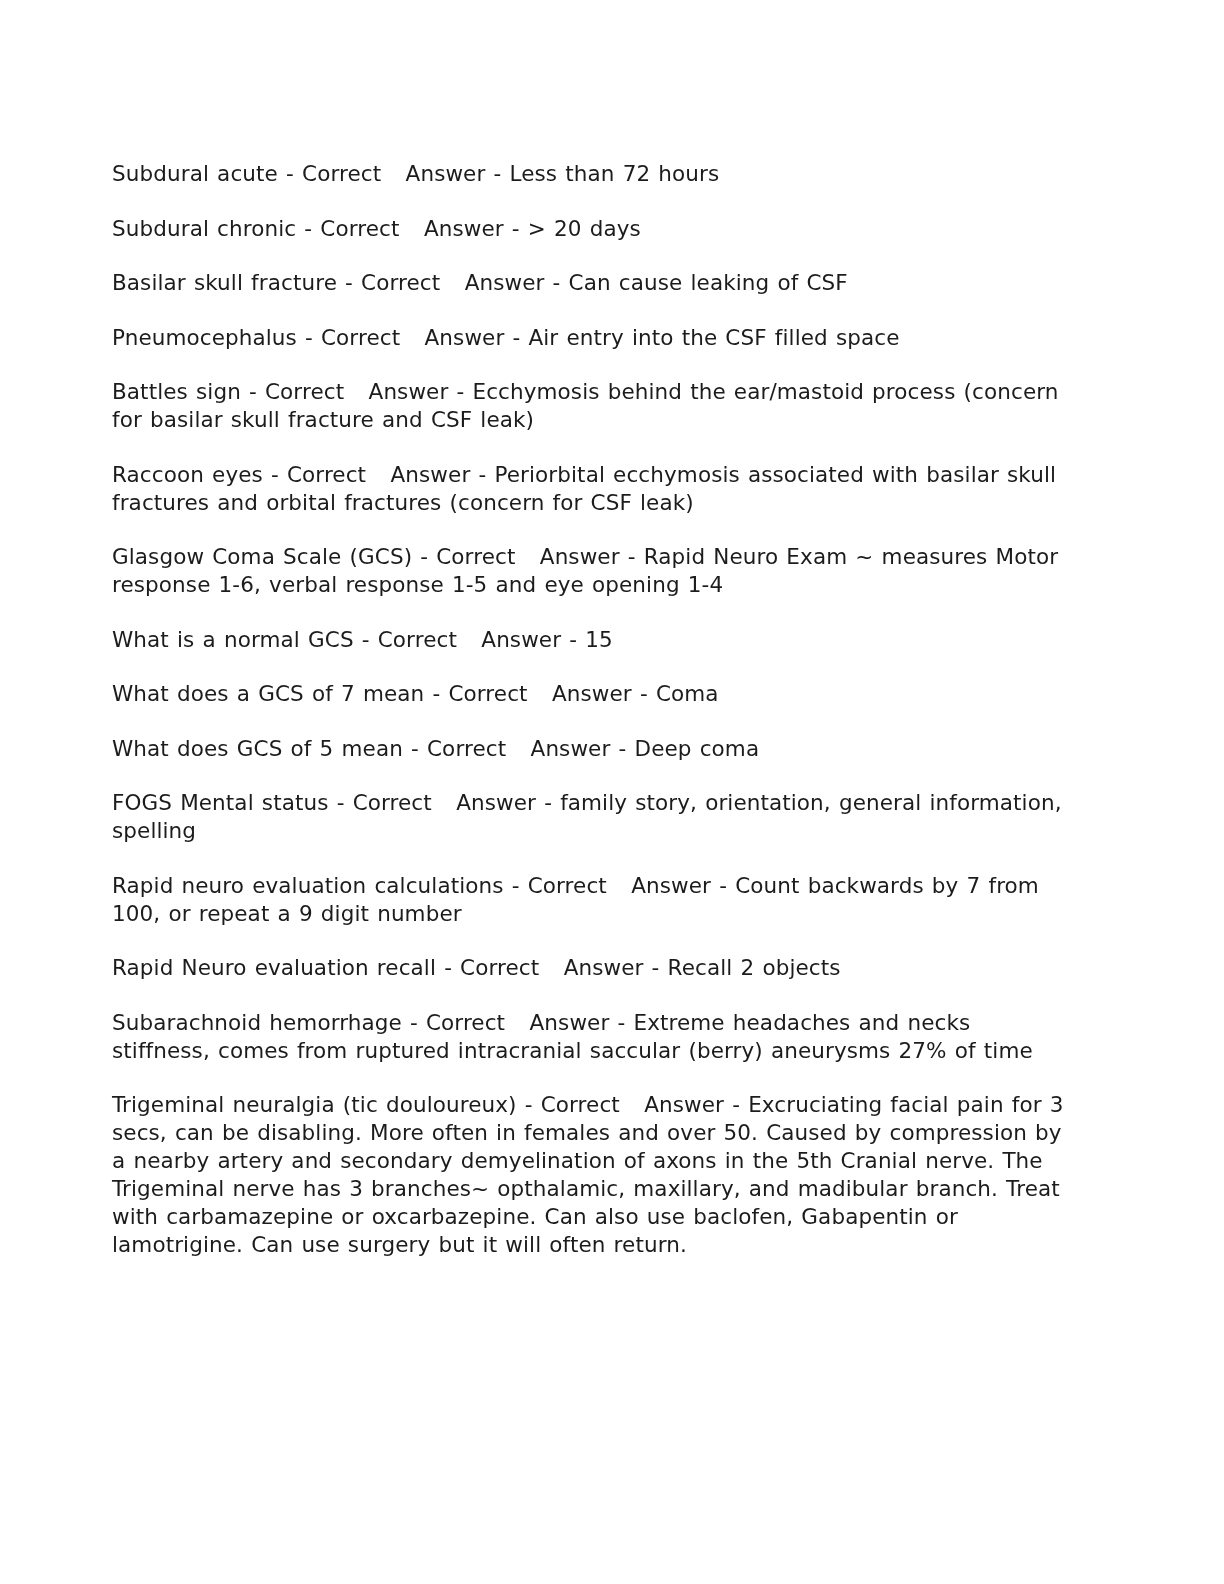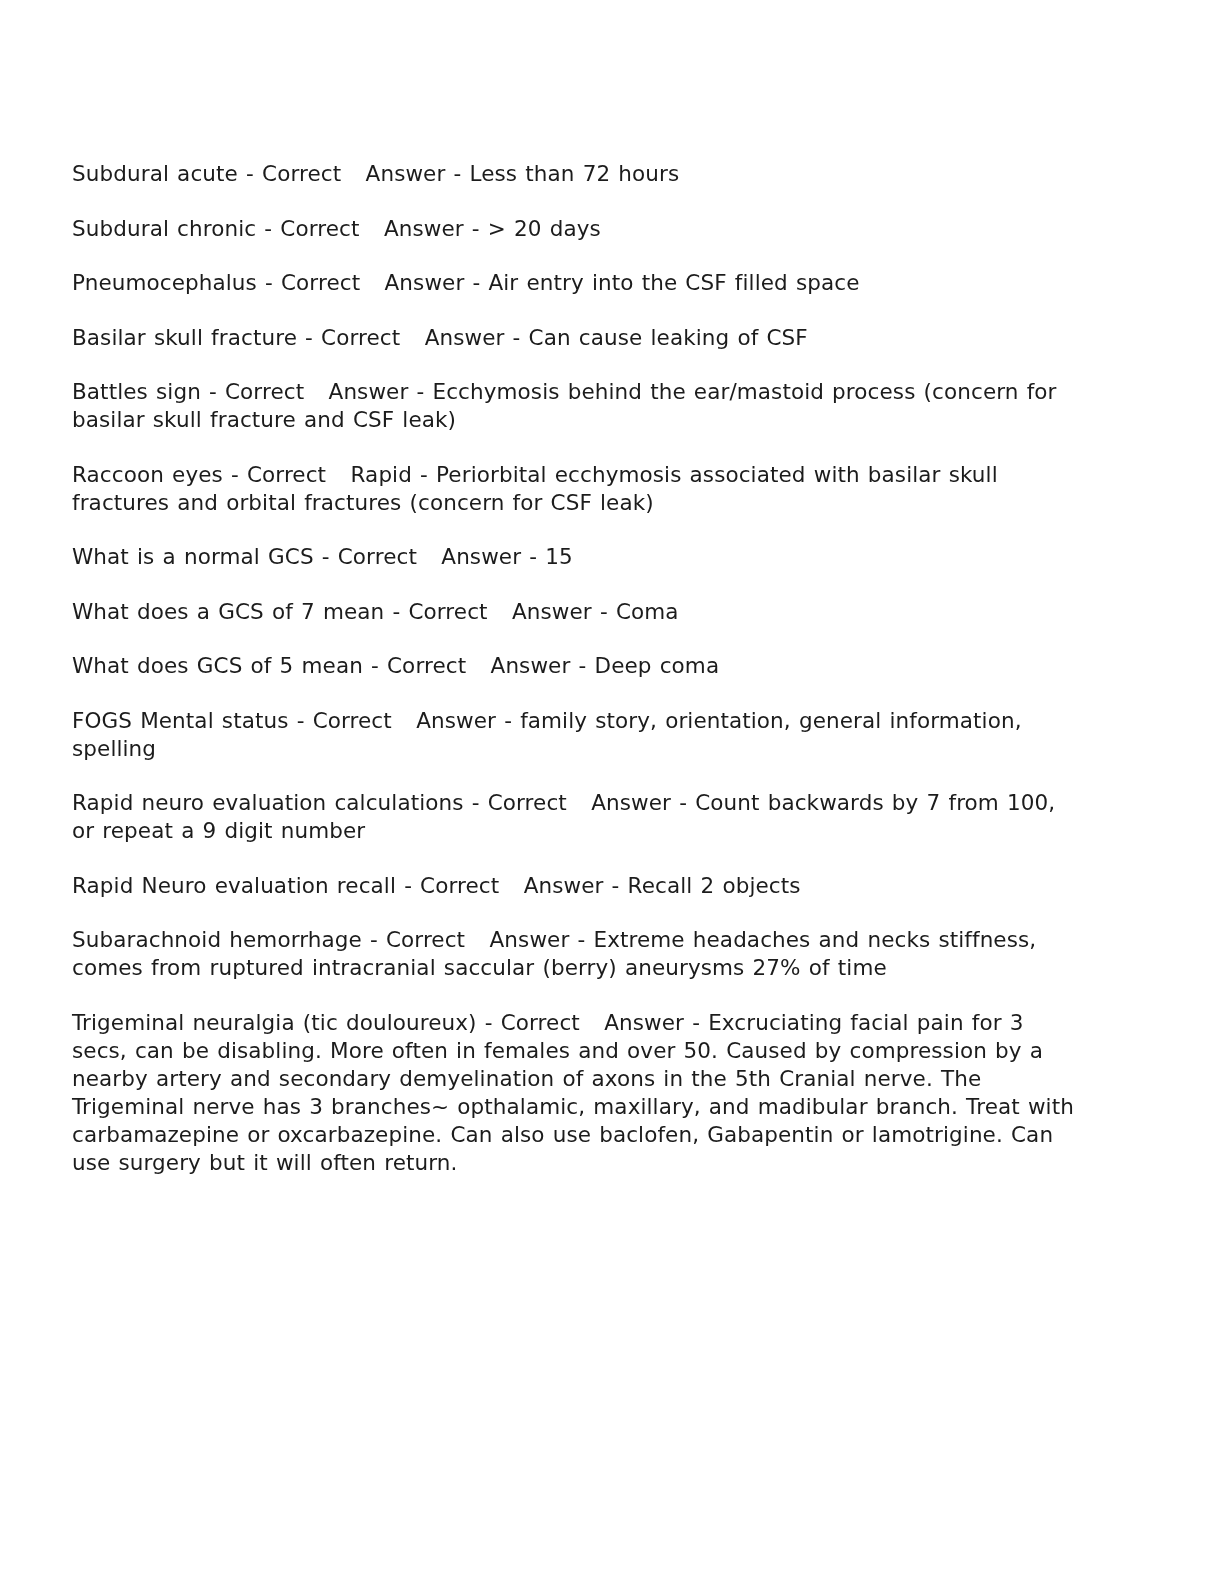--- a/index.html
+++ b/index.html
@@ -11,21 +11,21 @@
     width: 1224px;
     height: 1584px;
     font-family: "DejaVu Sans", sans-serif;
     color: #1a1a1a;
   }
   .page {
     position: relative;
     width: 1224px;
     height: 1584px;
     box-sizing: border-box;
-    padding: 160px 150px 0 68px;
+    padding: 160px 150px 0 108px;
   }
   .doc-body {
     display: block;
   }
   .para {
     font-size: 21.5px;
     line-height: 28px;
     margin: 0 0 26.5px 0;
     text-indent: 0;
     padding-left: 4px;
@@ -38,24 +38,25 @@
     margin-bottom: 16px;
   }
 </style>
 </head>
 <body>
 
 <div class="page">
   <div class="doc-body">
     <p class="para">Subdural acute - Correct   Answer - Less than 72 hours</p>
     <p class="para">Subdural chronic - Correct   Answer - &gt; 20 days</p>
+    <p class="para">Basilar skull fracture - Correct   Answer - Can cause leaking of CSF</p>
     <p class="para">Pneumocephalus - Correct   Answer - Air entry into the CSF filled space</p>
-    <p class="para">Basilar skull fracture - Correct   Answer - Can cause leaking of CSF</p>
     <p class="para">Battles sign - Correct   Answer - Ecchymosis behind the ear/mastoid process (concern for basilar skull fracture and CSF leak)</p>
-    <p class="para">Raccoon eyes - Correct   Rapid - Periorbital ecchymosis associated with basilar skull fractures and orbital fractures (concern for CSF leak)</p>
+    <p class="para">Raccoon eyes - Correct   Answer - Periorbital ecchymosis associated with basilar skull fractures and orbital fractures (concern for CSF leak)</p>
+    <p class="para">Glasgow Coma Scale (GCS) - Correct   Answer - Rapid Neuro Exam ~ measures Motor response 1-6, verbal response 1-5 and eye opening 1-4</p>
     <p class="para">What is a normal GCS - Correct   Answer - 15</p>
     <p class="para">What does a GCS of 7 mean - Correct   Answer - Coma</p>
     <p class="para">What does GCS of 5 mean - Correct   Answer - Deep coma</p>
     <p class="para">FOGS Mental status - Correct   Answer - family story, orientation, general information, spelling</p>
     <p class="para">Rapid neuro evaluation calculations - Correct   Answer - Count backwards by 7 from 100, or repeat a 9 digit number</p>
     <p class="para">Rapid Neuro evaluation recall - Correct   Answer - Recall 2 objects</p>
     <p class="para">Subarachnoid hemorrhage - Correct   Answer - Extreme headaches and necks stiffness, comes from ruptured intracranial saccular (berry) aneurysms 27% of time</p>
     <p class="para last">Trigeminal neuralgia (tic douloureux) - Correct   Answer - Excruciating facial pain for 3 secs, can be disabling. More often in females and over 50. Caused by compression by a nearby artery and secondary demyelination of axons in the 5th Cranial nerve. The Trigeminal nerve has 3 branches~ opthalamic, maxillary, and madibular branch. Treat with carbamazepine or oxcarbazepine. Can also use baclofen, Gabapentin or lamotrigine. Can use surgery but it will often return.</p>
   </div>
 </div>

